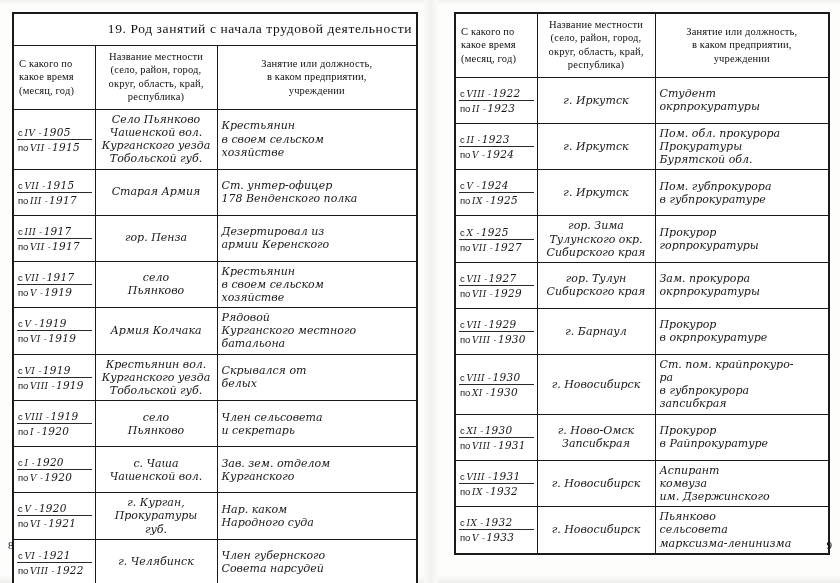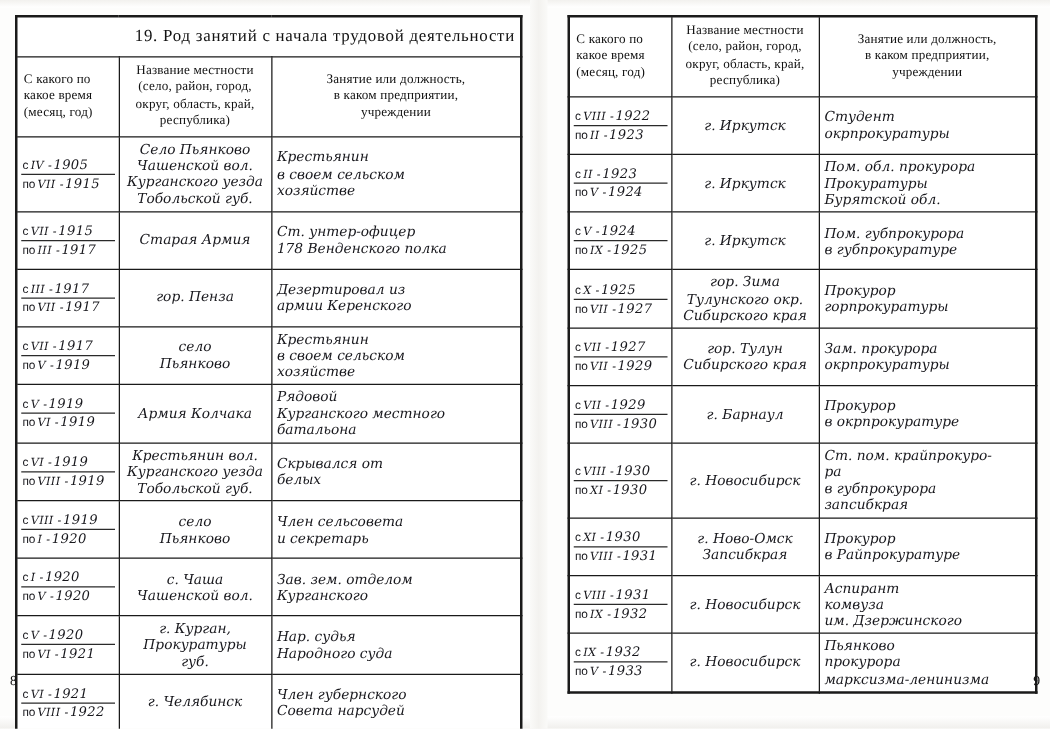--- a/index.html
+++ b/index.html
@@ -399,21 +399,21 @@
                     <span class="dyear"> 1921</span>
                   </div>
                 </div>
               </td>
               <td class="hw cell-loc">
                 <span class="ln">г. Курган,</span>
                 <span class="ln">Прокуратуры</span>
                 <span class="ln">губ.</span>
               </td>
               <td class="hw cell-occ">
-                <span class="ln">Нар. судья</span>
+                <span class="ln">Нар. каком</span>
                 <span class="ln">Народного суда</span>
               </td>
             </tr>
             <tr style="height: 46px;">
               <td class="cell-date">
                 <div class="date-stack">
                   <div class="date-row from">
                     <span class="dlabel">с</span>
                     <span class="dmon">VI -</span>
                     <span class="dyear"> 1921</span>
@@ -696,21 +696,21 @@
                     <span class="dmon">V -</span>
                     <span class="dyear"> 1933</span>
                   </div>
                 </div>
               </td>
               <td class="hw cell-loc">
                 <span class="ln">г. Новосибирск</span>
               </td>
               <td class="hw cell-occ">
                 <span class="ln">Пьянково</span>
-                <span class="ln">прокурора</span>
+                <span class="ln">сельсовета</span>
                 <span class="ln">марксизма-ленинизма</span>
               </td>
             </tr>
           </tbody>
       </table>
     </div>
     <div class="pageno r">9</div>
 
   </div>
 </div>

